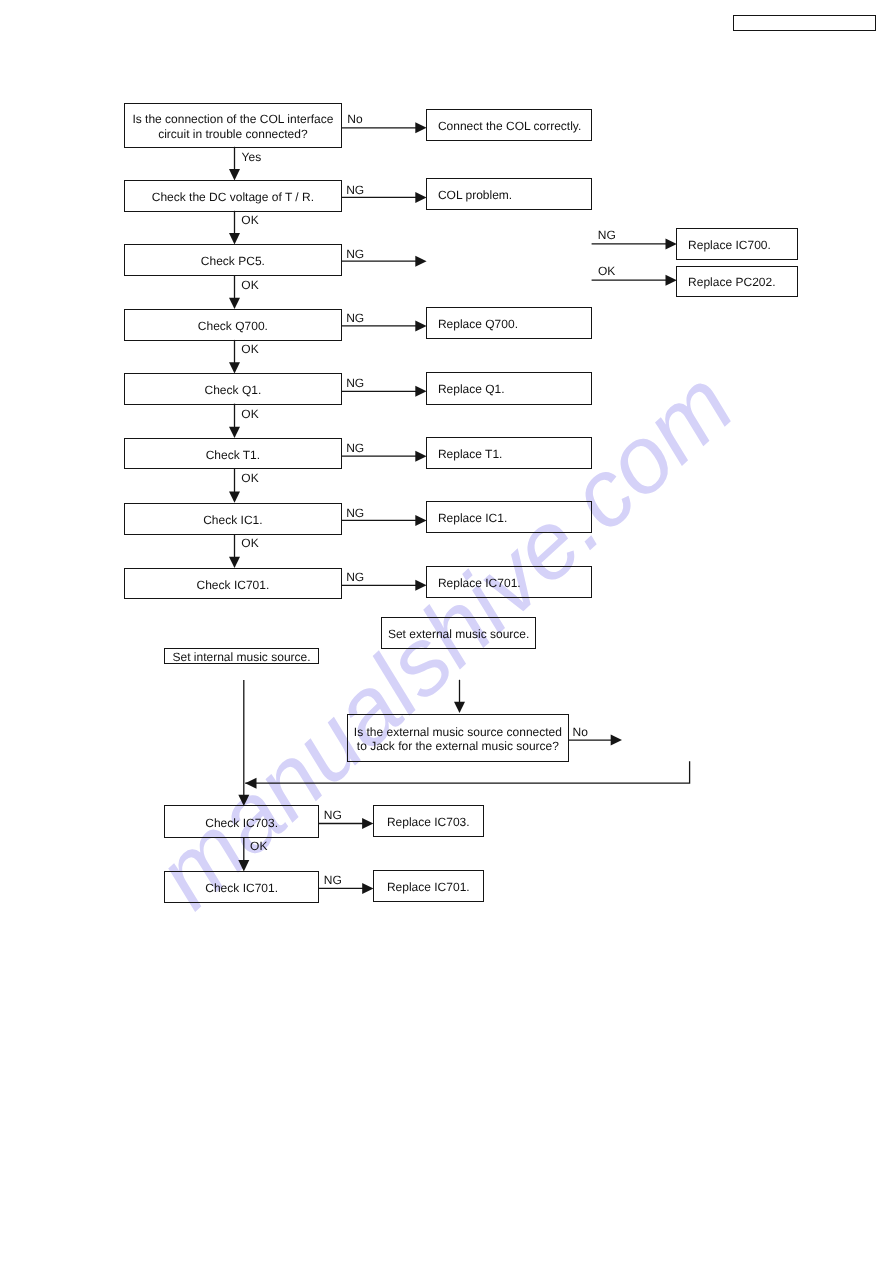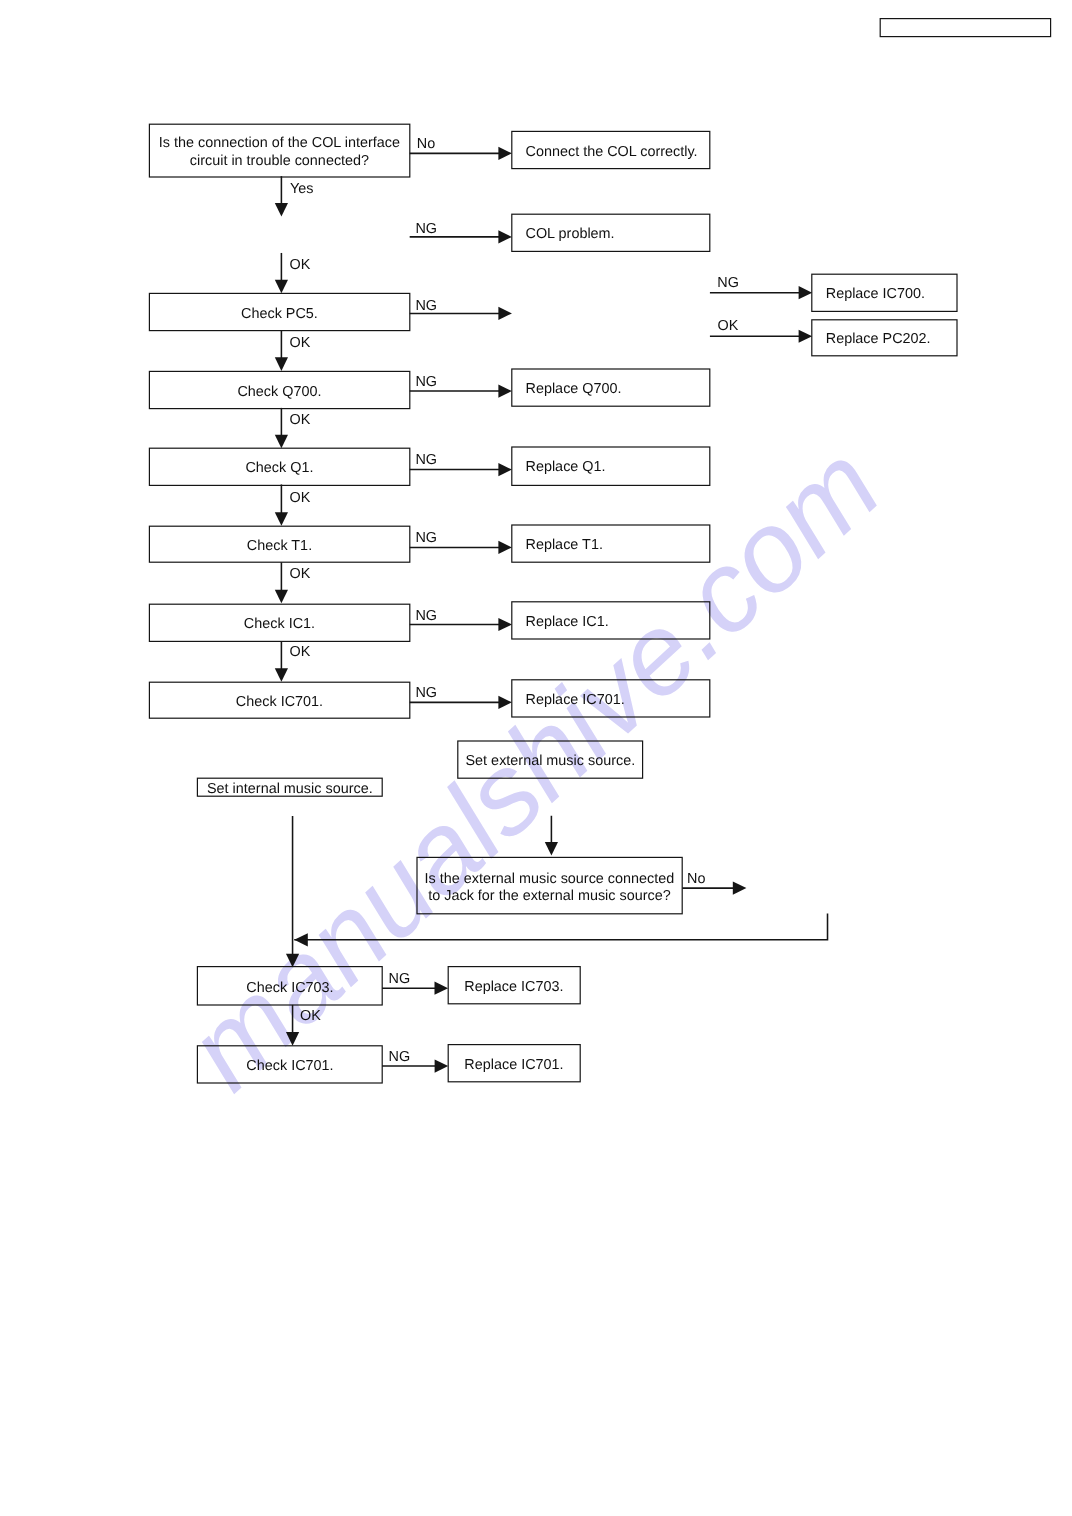--- a/index.html
+++ b/index.html
@@ -128,20 +128,25 @@
 <div id="page">
 <div class="box hdr" style="left:732.5px;top:15.4px;width:143.6px;height:15.7px;">
       <div class="txt">
         <span></span>
       </div>
     </div>
 <div class="box " style="left:123.73px;top:103.03px;width:218.34px;height:44.65px;">
       <div class="txt">
         <span>Is the connection of the COL interface</span>
         <span>circuit in trouble connected?</span>
+      </div>
+    </div>
+<div class="box " style="left:123.73px;top:180.22px;width:218.34px;height:31.46px;">
+      <div class="txt">
+        <span>Check the DC voltage of T / R.</span>
       </div>
     </div>
 <div class="box " style="left:123.73px;top:244.22px;width:218.34px;height:32.26px;">
       <div class="txt">
         <span>Check PC5.</span>
       </div>
     </div>
 <div class="box " style="left:123.73px;top:308.93px;width:218.34px;height:31.85px;">
       <div class="txt">
         <span>Check Q700.</span>

